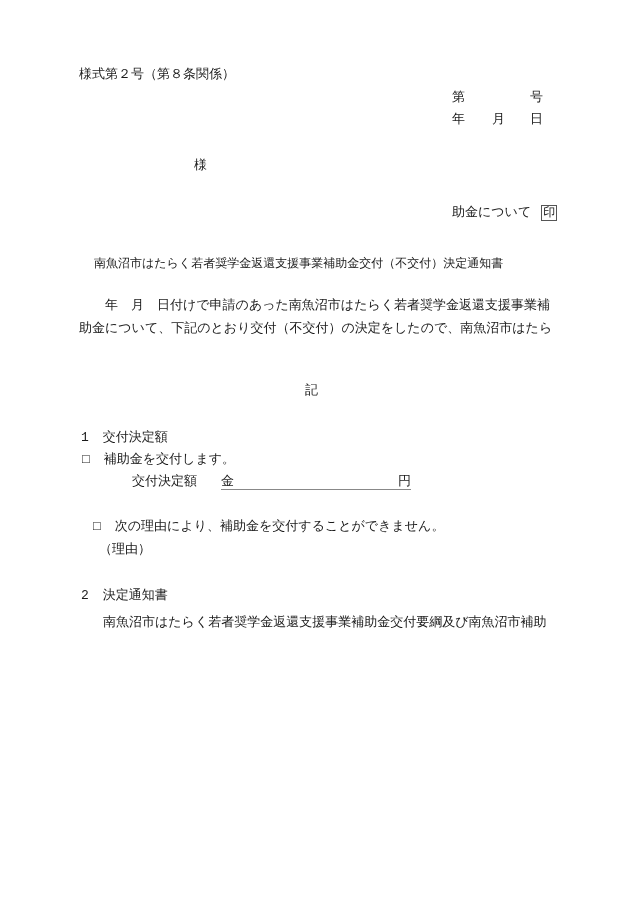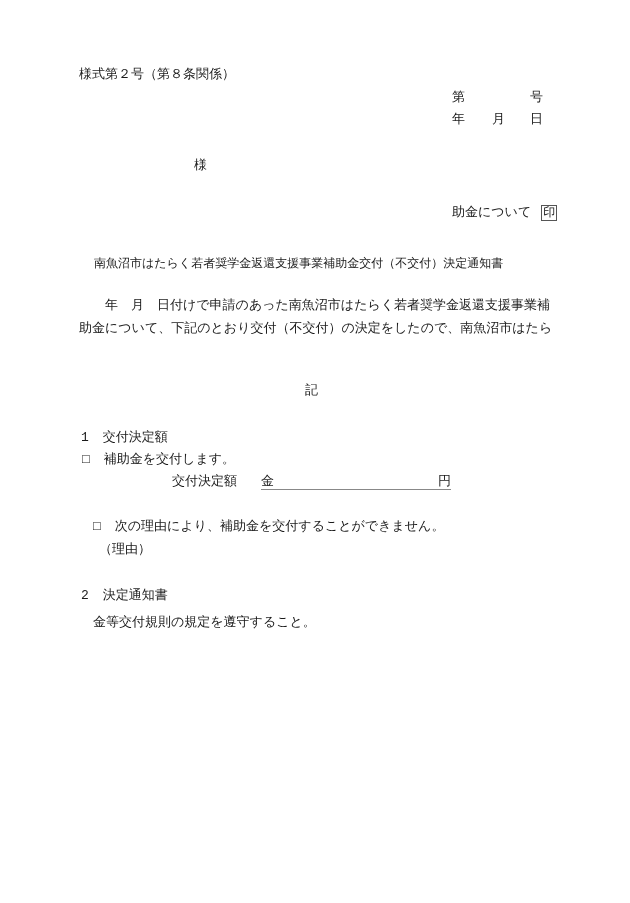--- a/index.html
+++ b/index.html
@@ -39,21 +39,21 @@
       top: 293px;
       width: 470px;
       font-size: 13px;
       line-height: 23px;
       white-space: normal;
     }
     .body-line { display: block; white-space: nowrap; }
     .ki { left: 305px; top: 384px; }
     .sec1-head { left: 81px; top: 431px; }
     .opt1 { left: 82px; top: 453px; }
-    .amount-row { left: 132px; top: 475px; margin-left: 40px; }
+    .amount-row { left: 132px; top: 475px; }
     .amount-field {
       display: inline-block;
       width: 190px;
       border-bottom: 1px solid #888;
       margin-left: 24px;
       position: relative;
       padding-bottom: 1px;
     }
     .amount-field .yen { position: absolute; right: 0; top: 0; }
     .opt2 { left: 93px; top: 520px; text-align: center; }
@@ -118,14 +118,14 @@
   <span class="checkbox">□</span><span>次の理由により、補助金を交付することができません。</span>
 </div>
 
 <div class="abs reason">（理由）</div>
 
 <div class="abs sec2-head">
   <span>2</span><span class="gap"></span><span>決定通知書</span>
 </div>
 
 <div class="sec2-body">
-  <span class="l2">金等交付規則の規定を遵守すること。</span>
+  <span class="l1">南魚沼市はたらく若者奨学金返還支援事業補助金交付要綱及び南魚沼市補助</span>
 </div>
 
 </body></html>

